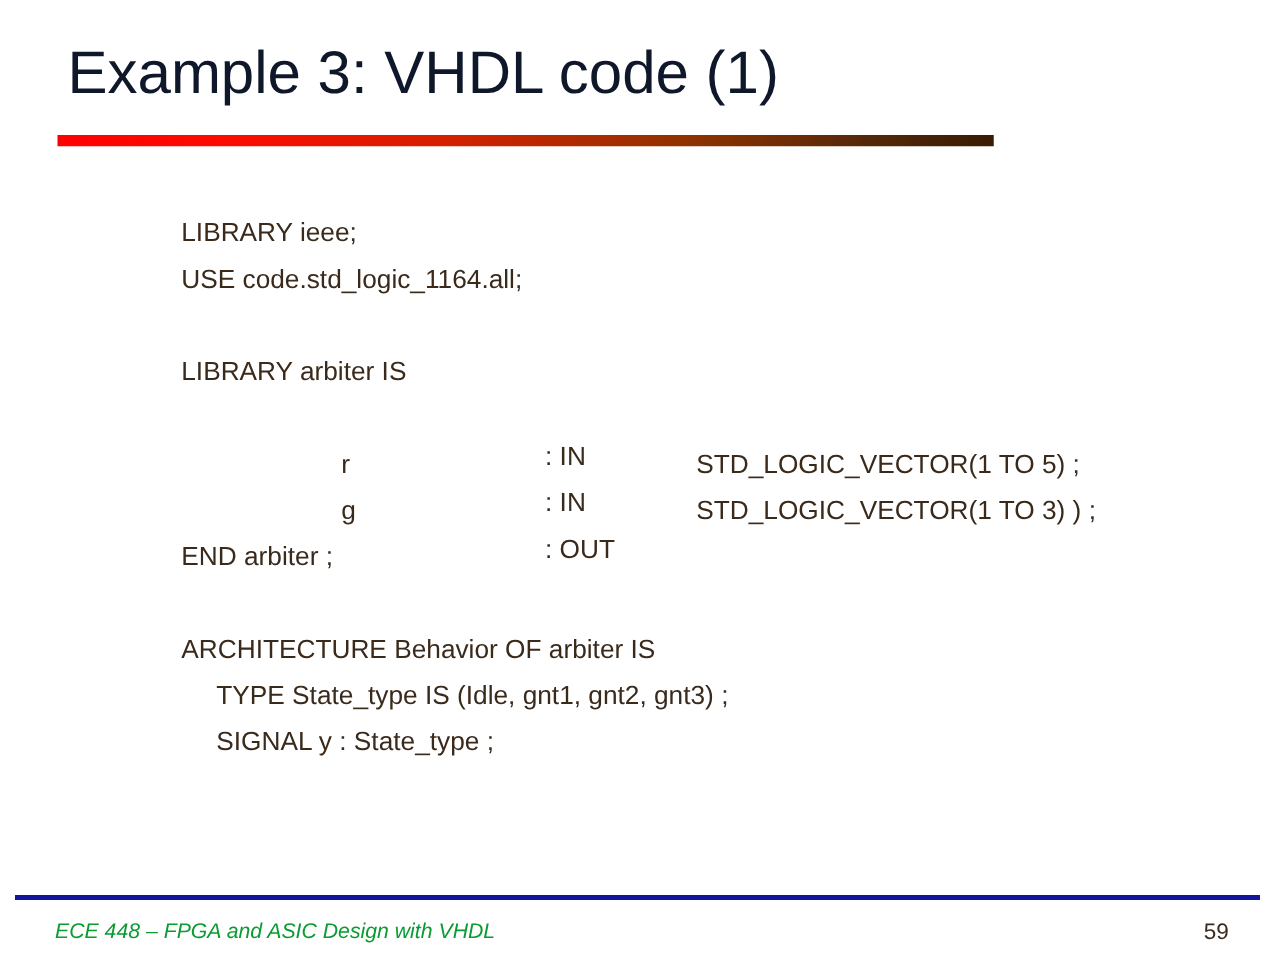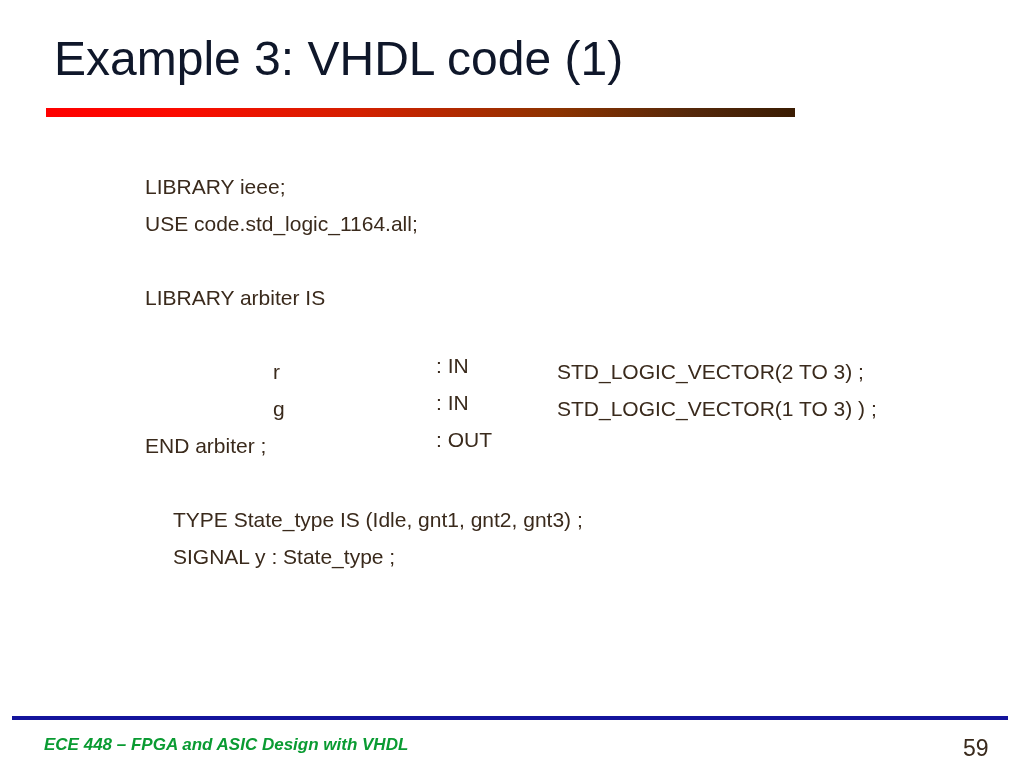--- a/index.html
+++ b/index.html
@@ -91,30 +91,30 @@
     top: 716px;
     width: 996px;
     height: 4px;
     background: #14149c;
   }
   .footer-text {
     position: absolute;
     left: 44px;
     top: 735px;
     font-size: 17px;
-    font-weight: bold;
+    font-weight: normal;
     font-style: italic;
     color: #0a9b32;
     white-space: nowrap;
   }
   .footer-page {
     position: absolute;
     left: 963px;
     top: 735px;
-    font-size: 23px;
+    font-size: 18px;
     color: #3a2a1c;
     white-space: nowrap;
   }
 </style>
 </head>
 <body>
 
 <div class="slide-title">Example 3: VHDL code (1)</div>
 
 <div class="title-rule"></div>
@@ -129,33 +129,34 @@
 
   <div class="code-line">LIBRARY arbiter IS</div>
 
   <div class="port-row">
     <span class="c-dir">: IN</span>
   </div>
 
   <div class="port-row">
     <span class="c-name deep">r</span>
     <span class="c-dir">: IN</span>
-    <span class="c-type">STD_LOGIC_VECTOR(2 TO 3) ;</span>
+    <span class="c-type">STD_LOGIC_VECTOR(1 TO 5) ;</span>
   </div>
 
   <div class="port-row">
     <span class="c-name deep">g</span>
     <span class="c-dir">: OUT</span>
     <span class="c-type">STD_LOGIC_VECTOR(1 TO 3) ) ;</span>
   </div>
 
   <div class="code-line">END arbiter ;</div>
 
   <div class="code-line blank"></div>
 
+  <div class="code-line">ARCHITECTURE Behavior OF arbiter IS</div>
 
   <div class="code-line indent-1">TYPE State_type IS (Idle, gnt1, gnt2, gnt3) ;</div>
 
   <div class="code-line indent-1">SIGNAL y : State_type ;</div>
 
 </div>
 
 <div class="footer-rule"></div>
 
 <div class="footer-text">ECE 448 – FPGA and ASIC Design with VHDL</div>

